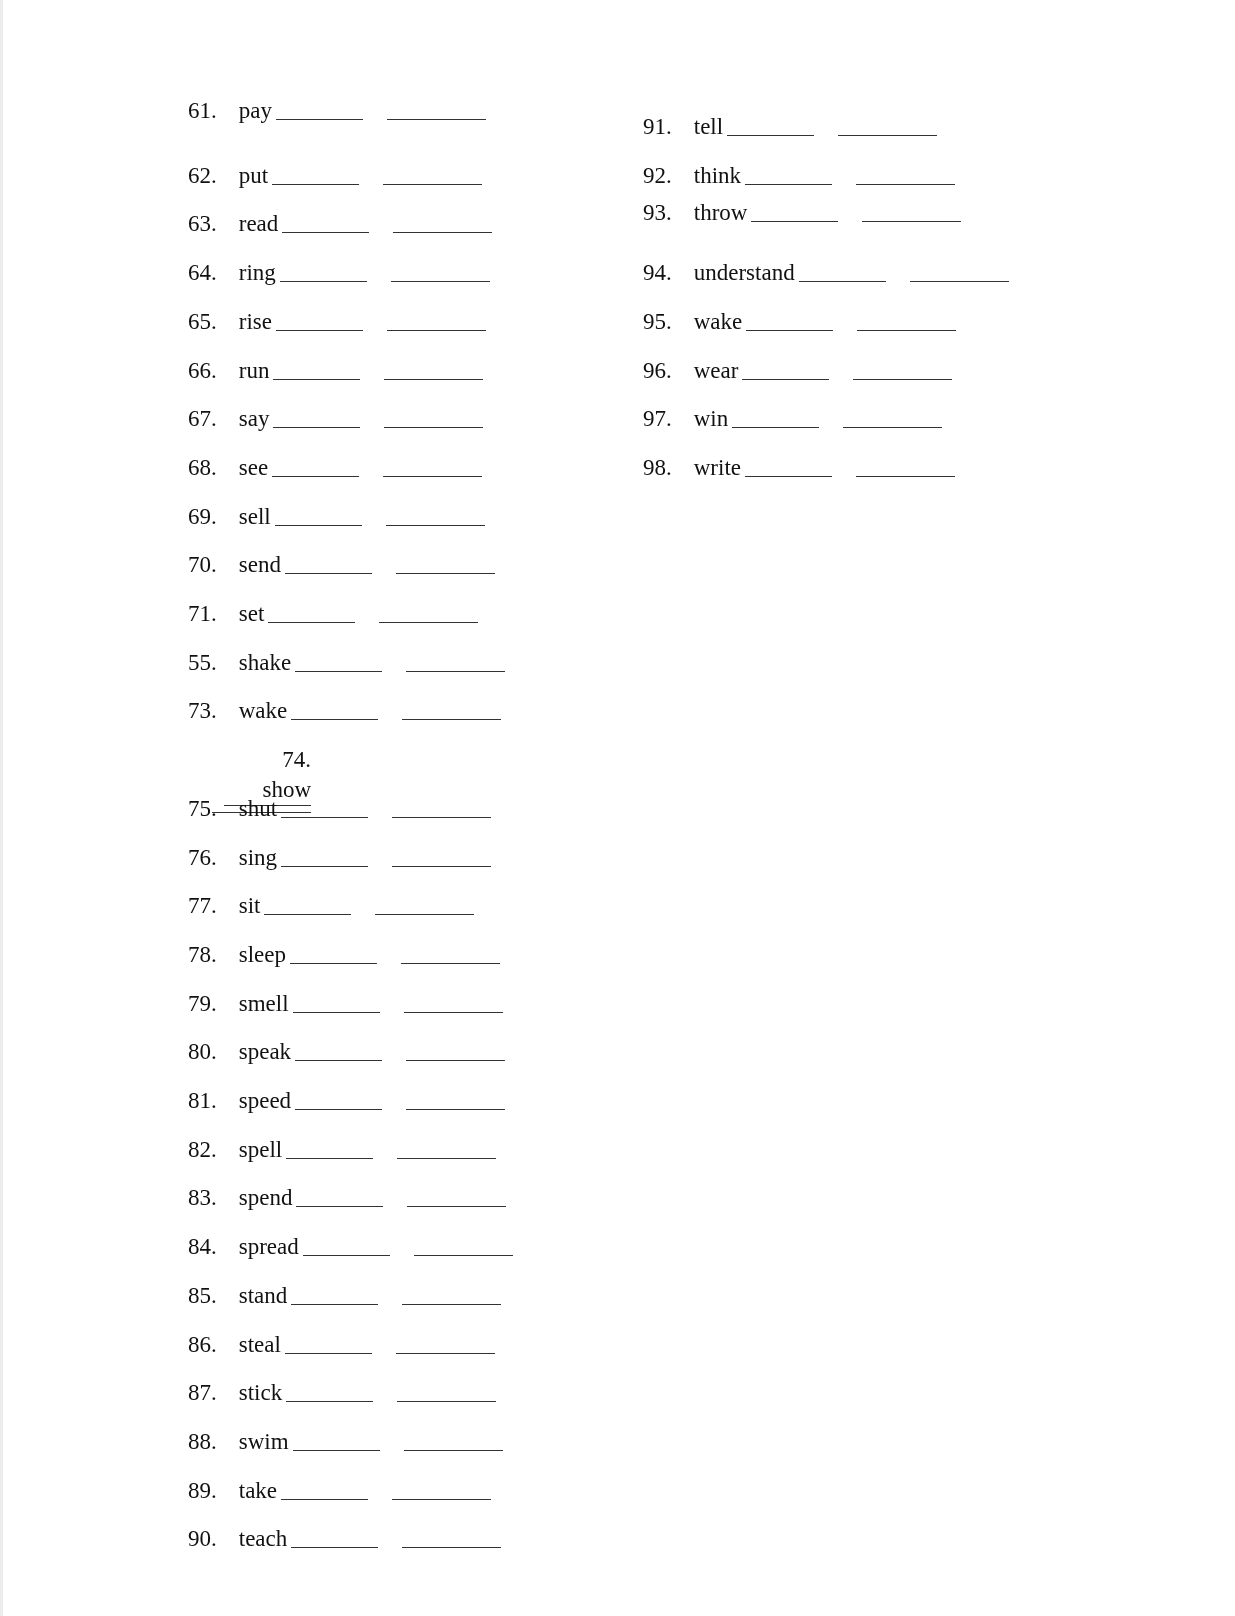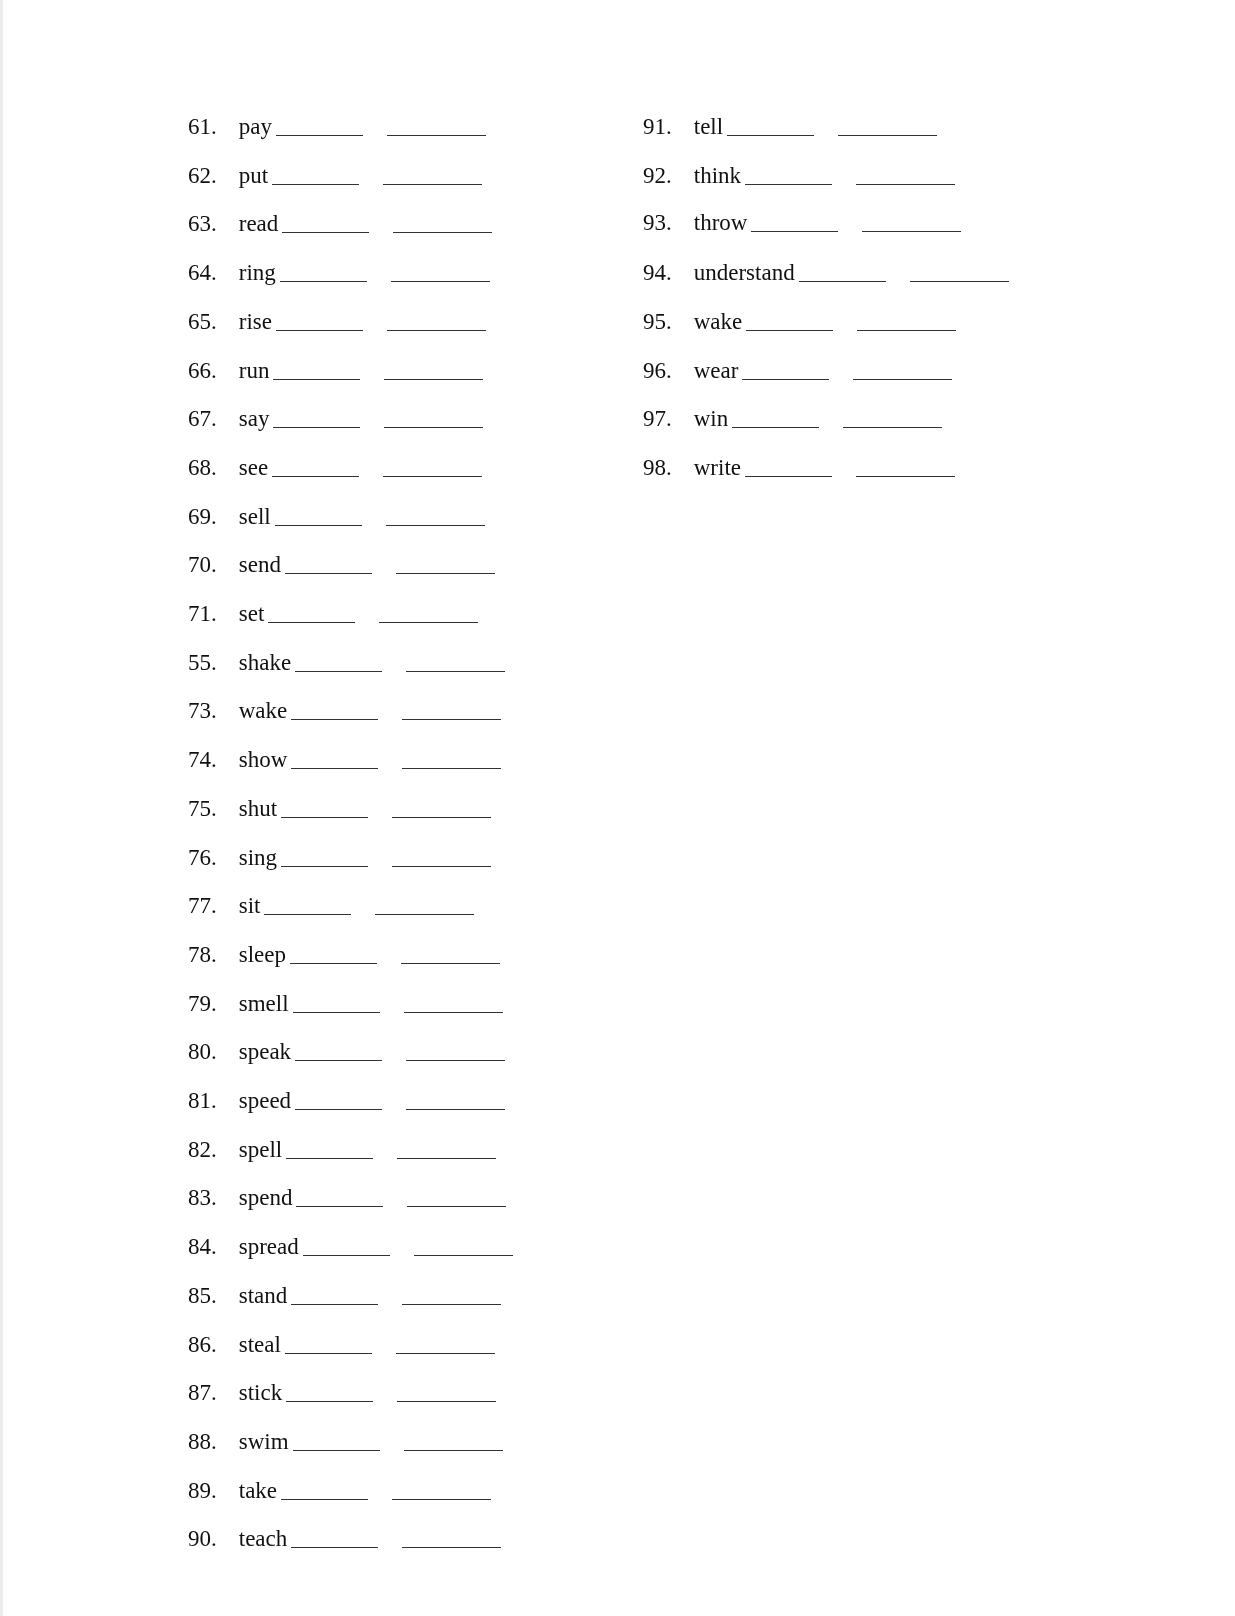--- a/index.html
+++ b/index.html
@@ -17,21 +17,21 @@
   .blank { display: inline-block; border-bottom: 1.5px solid #333; height: 20px; margin-bottom: 6px; }
   .b1 { width: 87px; margin-left: 4px; }
   .b2 { width: 99px; margin-left: 24px; }
 </style>
 </head>
 <body>
 
 <div class="edge"></div>
 
 <div class="col col-left" id="left-col">
-    <div class="row" style="top: 112px;">
+    <div class="row" style="top: 96px;">
       <span class="num">61.</span>
       <span class="word">pay</span>
       <span class="blank b1"></span>
       <span class="blank b2"></span>
     </div>
     <div class="row" style="top: 160.7px;">
       <span class="num">62.</span>
       <span class="word">put</span>
       <span class="blank b1"></span>
       <span class="blank b2"></span>
@@ -95,21 +95,21 @@
       <span class="word">shake</span>
       <span class="blank b1"></span>
       <span class="blank b2"></span>
     </div>
     <div class="row" style="top: 696.4px;">
       <span class="num">73.</span>
       <span class="word">wake</span>
       <span class="blank b1"></span>
       <span class="blank b2"></span>
     </div>
-    <div class="row" style="top: 745.1px;">
+    <div class="row" style="top: 745.1px; flex-direction: column;">
       <span class="num">74.</span>
       <span class="word">show</span>
       <span class="blank b1"></span>
       <span class="blank b2"></span>
     </div>
     <div class="row" style="top: 793.8px;">
       <span class="num">75.</span>
       <span class="word">shut</span>
       <span class="blank b1"></span>
       <span class="blank b2"></span>
@@ -211,21 +211,21 @@
       <span class="word">tell</span>
       <span class="blank b1"></span>
       <span class="blank b2"></span>
     </div>
     <div class="row" style="top: 160.7px;">
       <span class="num">92.</span>
       <span class="word">think</span>
       <span class="blank b1"></span>
       <span class="blank b2"></span>
     </div>
-    <div class="row" style="top: 208px;">
+    <div class="row" style="top: 198px;">
       <span class="num">93.</span>
       <span class="word">throw</span>
       <span class="blank b1"></span>
       <span class="blank b2"></span>
     </div>
     <div class="row" style="top: 258.1px;">
       <span class="num">94.</span>
       <span class="word">understand</span>
       <span class="blank b1"></span>
       <span class="blank b2"></span>

